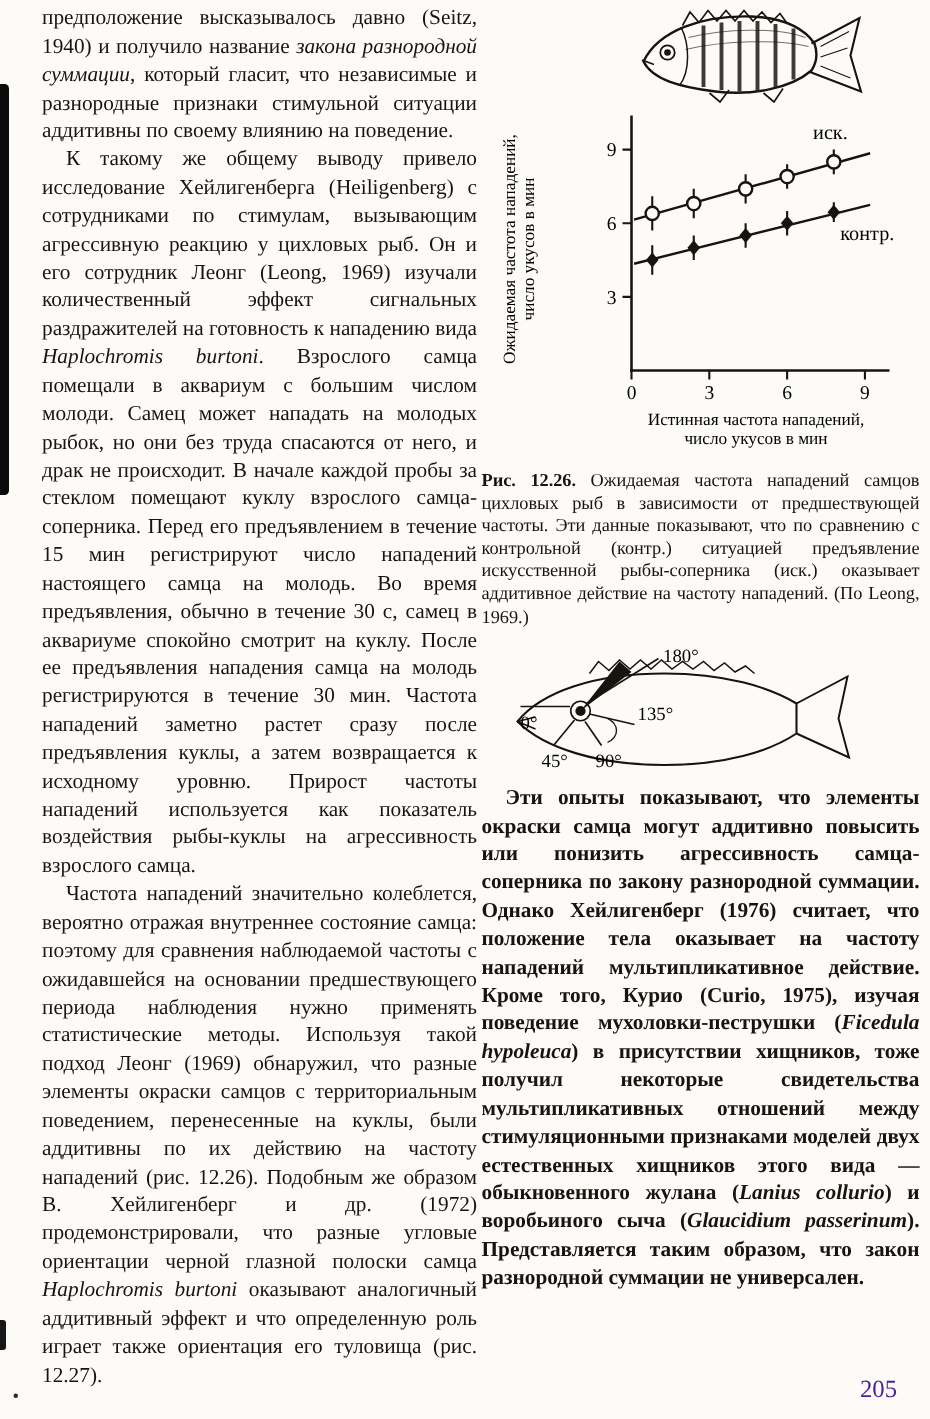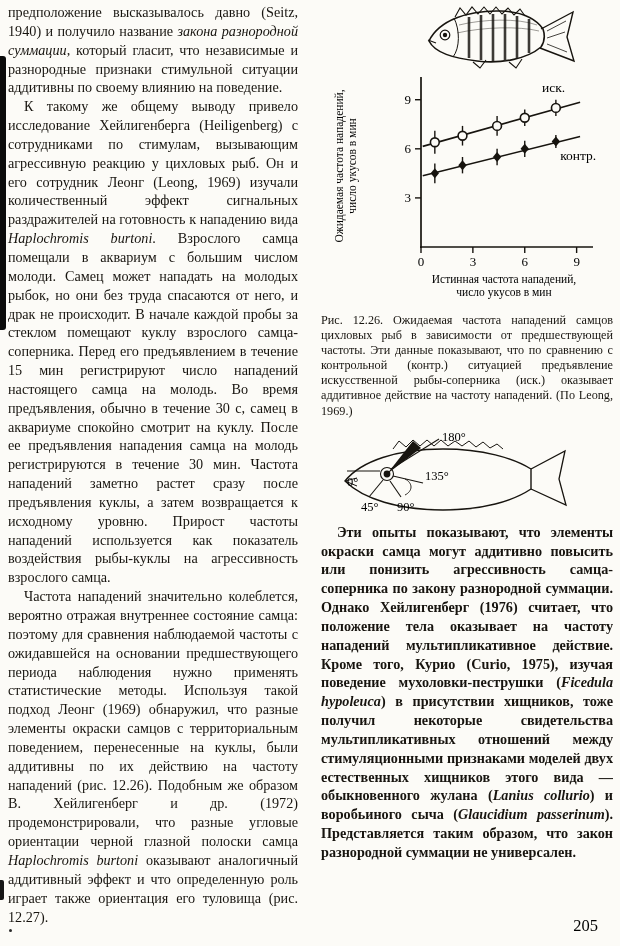--- a/index.html
+++ b/index.html
@@ -2,34 +2,34 @@
 <html lang="ru"><head>
 <meta charset="utf-8">
 <style>
   html,body{margin:0;padding:0;background:#d8d5cd;}
   .page{
     position:relative;width:620px;height:946px;background:#fcfbf7;
     font-family:"Liberation Serif",serif;color:#17140f;overflow:hidden;
     margin:0 auto;
   }
   .col{position:absolute;top:3px;}
-  .col-left{left:8px;width:290px;}
+  .col-left{left:28px;width:290px;}
   .col-right{left:321px;width:292px;}
   p.body{margin:0;font-size:14.2px;line-height:18.85px;text-align:justify;hyphens:auto;}
   p.body.indent{text-indent:16px;}
   .it{font-style:italic;}
-  .bd{font-weight:normal;}
+  .bd{font-weight:bold;}
   figure{margin:0;padding:0;}
   figcaption.caption{font-size:12.2px;line-height:15.1px;text-align:justify;margin:6px 0 0 0;hyphens:auto;}
   .fish1-wrap{margin:2px 0 0 102px;}
   .chart-wrap{margin-top:0;}
   svg{display:block;font-family:"Liberation Serif",serif;}
   .fish2-wrap{margin:12px 0 0 14px;text-align:center;}
   .right-par{margin-top:20px;font-weight:bold;}
-  .pagenum{position:absolute;right:22px;bottom:10px;font-size:16.5px;color:#000000;}
+  .pagenum{position:absolute;right:22px;bottom:10px;font-size:16.5px;color:#4c1d95;}
   .artifact-bar{position:absolute;left:0;top:56px;width:6px;height:274px;background:#0b0b0b;border-radius:0 3px 3px 0;}
   .artifact-bar2{position:absolute;left:0;top:880px;width:4px;height:20px;background:#161616;border-radius:0 2px 2px 0;}
   .artifact-dot{position:absolute;left:9px;top:929px;width:3px;height:3px;background:#2a2a2a;border-radius:50%;}
 </style>
 </head>
 <body>
 
 <div class="page">
 
   <div class="artifact-bar"></div>

